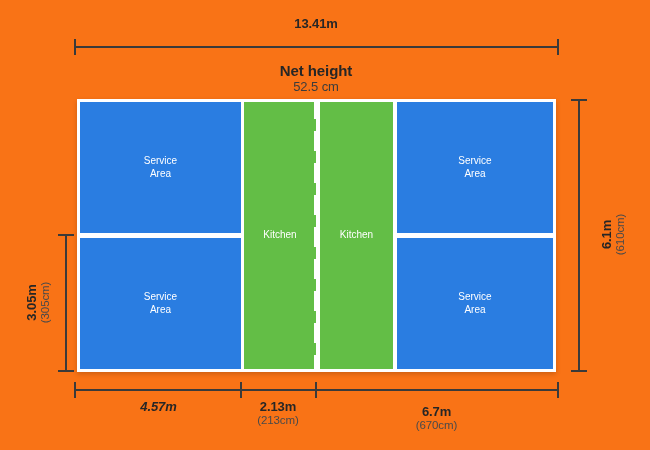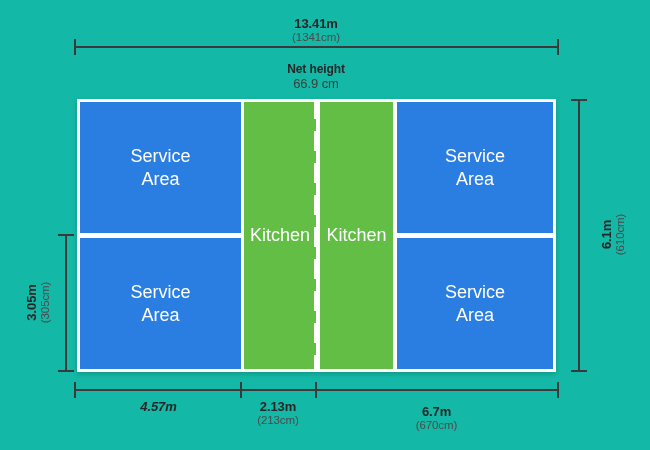--- a/index.html
+++ b/index.html
@@ -8,21 +8,21 @@
     background: #ffffff;
   }
   body {
     font-family: "Liberation Sans", sans-serif;
     -webkit-font-smoothing: antialiased;
   }
   #stage {
     position: relative;
     width: 650px;
     height: 450px;
-    background: #14b8a6;
+    background: #f97316;
     overflow: hidden;
   }
   .dim-label {
     position: absolute;
     text-align: center;
     color: #2d2d2d;
     line-height: 1.18;
     white-space: nowrap;
   }
   .dim-main {
@@ -80,21 +80,21 @@
     height: 273px;
     background: #ffffff;
     box-shadow: 0 2px 5px rgba(0,0,0,0.18);
   }
   .zone {
     position: absolute;
     display: flex;
     align-items: center;
     justify-content: center;
     color: #ffffff;
-    font-size: 18px;
+    font-size: 10px;
     text-align: center;
     line-height: 1.25;
   }
   .zone.blue  { background: #2a7de1; }
   .zone.green { background: #63be46; }
 
   
   #centre-line {
     position: absolute;
     top: 0;
@@ -109,49 +109,48 @@
     background-repeat: repeat-y;
   }
 
   
   .heading {
     position: absolute;
     text-align: center;
     white-space: nowrap;
   }
   .heading .h-main {
-    font-size: 12px;
+    font-size: 15px;
     font-weight: bold;
     color: #262626;
     letter-spacing: -0.1px;
   }
   .heading .h-sub {
     font-size: 13px;
     font-weight: normal;
     color: #3c3c3c;
     letter-spacing: -0.1px;
   }
 </style>
 </head>
 <body>
 
 <div id="stage">
 
   <div class="dim-label" style="left:236px; top:16px; width:160px;">
     <div class="dim-main">13.41m</div>
-    <div class="dim-sub">(1341cm)</div>
   </div>
 
   <div class="hrule" style="left:74px; top:46px; width:485px;"></div>
   <div class="hcap" style="left:74px; top:39px; height:16px;"></div>
   <div class="hcap" style="left:557px; top:39px; height:16px;"></div>
 
   <div class="heading" style="left:236px; top:62px; width:160px;">
     <div class="h-main">Net height</div>
-    <div class="h-sub">66.9 cm</div>
+    <div class="h-sub">52.5 cm</div>
   </div>
 
   <div id="court">
 
     <div class="zone blue" style="left:3px; top:3px; width:161px; height:131px;">
       <span>Service<br>Area</span>
     </div>
     <div class="zone blue" style="left:3px; top:139px; width:161px; height:131px;">
       <span>Service<br>Area</span>
     </div>

